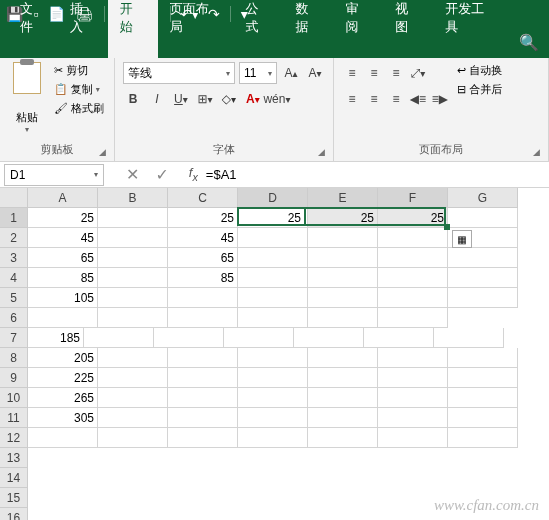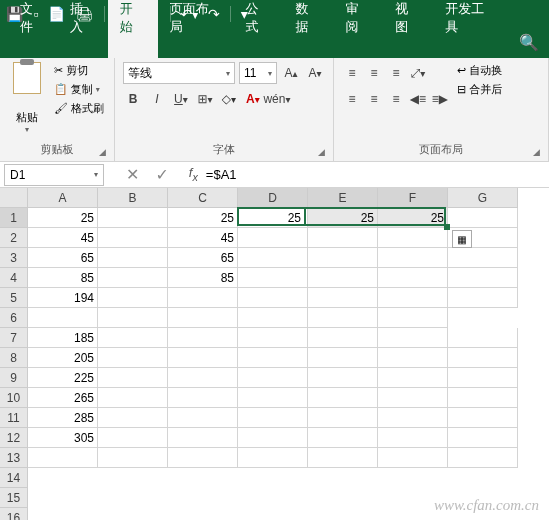--- a/index.html
+++ b/index.html
@@ -277,38 +277,38 @@
         <div class="cellrow">
           <div class="cell" style="width: 70px;">85</div>
           <div class="cell" style="width: 70px;"></div>
           <div class="cell" style="width: 70px;">85</div>
           <div class="cell" style="width: 70px;"></div>
           <div class="cell" style="width: 70px;"></div>
           <div class="cell" style="width: 70px;"></div>
           <div class="cell" style="width: 70px;"></div>
         </div>
         <div class="cellrow">
-          <div class="cell" style="width: 70px;">194</div>
-          <div class="cell" style="width: 70px;"></div>
-          <div class="cell" style="width: 70px;"></div>
-          <div class="cell" style="width: 70px;"></div>
-          <div class="cell" style="width: 70px;"></div>
-          <div class="cell" style="width: 70px;"></div>
-          <div class="cell" style="width: 70px;"></div>
-        </div>
-        <div class="cellrow">
-          <div class="cell" style="width: 70px;"></div>
-          <div class="cell" style="width: 70px;"></div>
-          <div class="cell" style="width: 70px;"></div>
-          <div class="cell" style="width: 70px;"></div>
-          <div class="cell" style="width: 70px;"></div>
-          <div class="cell" style="width: 70px;"></div>
-        </div>
-        <div class="cellrow">
-          <div class="cell" style="width: 70px;">185</div>
+          <div class="cell" style="width: 70px;">105</div>
+          <div class="cell" style="width: 70px;"></div>
+          <div class="cell" style="width: 70px;"></div>
+          <div class="cell" style="width: 70px;"></div>
+          <div class="cell" style="width: 70px;"></div>
+          <div class="cell" style="width: 70px;"></div>
+          <div class="cell" style="width: 70px;"></div>
+        </div>
+        <div class="cellrow">
+          <div class="cell" style="width: 70px;"></div>
+          <div class="cell" style="width: 70px;"></div>
+          <div class="cell" style="width: 70px;"></div>
+          <div class="cell" style="width: 70px;"></div>
+          <div class="cell" style="width: 70px;"></div>
+          <div class="cell" style="width: 70px;"></div>
+        </div>
+        <div class="cellrow">
+          <div class="cell" style="width: 56px;">185</div>
           <div class="cell" style="width: 70px;"></div>
           <div class="cell" style="width: 70px;"></div>
           <div class="cell" style="width: 70px;"></div>
           <div class="cell" style="width: 70px;"></div>
           <div class="cell" style="width: 70px;"></div>
           <div class="cell" style="width: 70px;"></div>
         </div>
         <div class="cellrow">
           <div class="cell" style="width: 70px;">205</div>
           <div class="cell" style="width: 70px;"></div>
@@ -322,29 +322,20 @@
           <div class="cell" style="width: 70px;">225</div>
           <div class="cell" style="width: 70px;"></div>
           <div class="cell" style="width: 70px;"></div>
           <div class="cell" style="width: 70px;"></div>
           <div class="cell" style="width: 70px;"></div>
           <div class="cell" style="width: 70px;"></div>
           <div class="cell" style="width: 70px;"></div>
         </div>
         <div class="cellrow">
           <div class="cell" style="width: 70px;">265</div>
-          <div class="cell" style="width: 70px;"></div>
-          <div class="cell" style="width: 70px;"></div>
-          <div class="cell" style="width: 70px;"></div>
-          <div class="cell" style="width: 70px;"></div>
-          <div class="cell" style="width: 70px;"></div>
-          <div class="cell" style="width: 70px;"></div>
-        </div>
-        <div class="cellrow">
-          <div class="cell" style="width: 70px;">285</div>
           <div class="cell" style="width: 70px;"></div>
           <div class="cell" style="width: 70px;"></div>
           <div class="cell" style="width: 70px;"></div>
           <div class="cell" style="width: 70px;"></div>
           <div class="cell" style="width: 70px;"></div>
           <div class="cell" style="width: 70px;"></div>
         </div>
         <div class="cellrow">
           <div class="cell" style="width: 70px;">305</div>
           <div class="cell" style="width: 70px;"></div>

